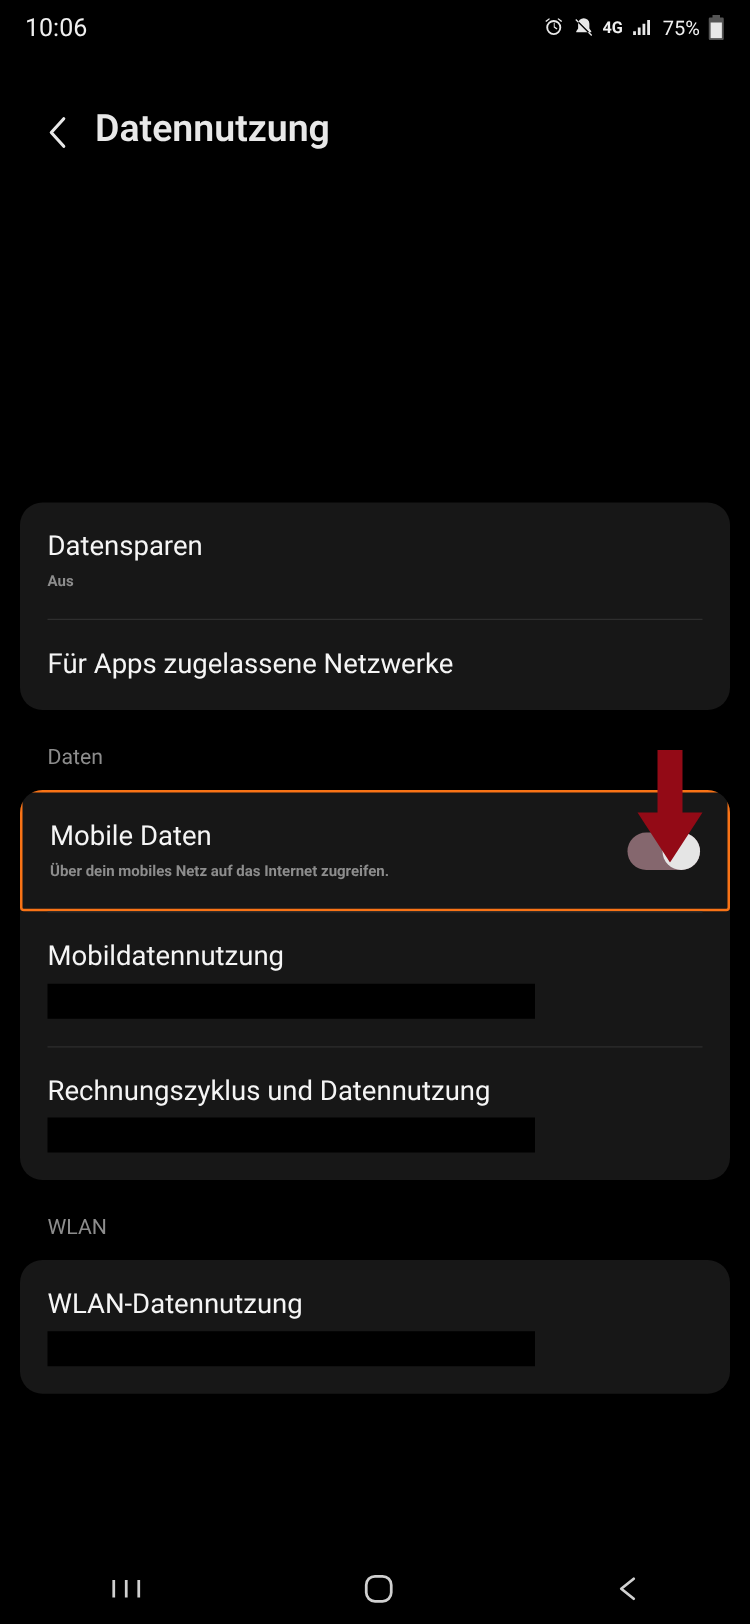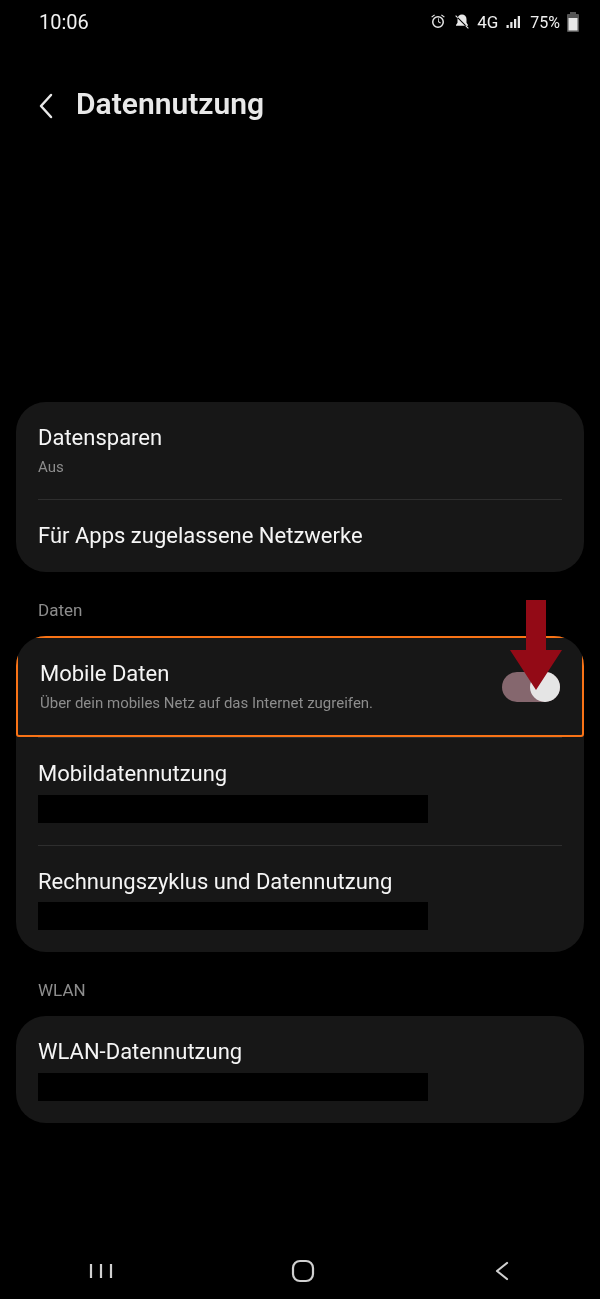--- a/index.html
+++ b/index.html
@@ -1,26 +1,26 @@
 <!DOCTYPE html>
 <html><head>
 <meta charset="utf-8">
 <style>
   * { box-sizing: border-box; margin: 0; padding: 0; }
   html, body { width: 600px; height: 1299px; background: #000; color: #e8e8e8; font-family: -apple-system, Roboto, Arial, sans-serif; overflow: hidden; position: relative; }
-  .statusbar { position: absolute; top: 0; left: 0; right: 0; height: 44px; display: flex; align-items: center; justify-content: space-between; padding: 0 20px; font-size: 20px; color: #f0f0f0; margin-left: 19px; }
+  .statusbar { position: absolute; top: 0; left: 0; right: 0; height: 44px; display: flex; align-items: center; justify-content: space-between; padding: 0 20px; font-size: 20px; color: #f0f0f0; }
   .statusbar .right { display: flex; align-items: center; gap: 6px; font-size: 16px; }
   .statusbar .right svg { fill: #e8e8e8; }
   .header { position: absolute; top: 86px; left: 0; right: 0; display: flex; align-items: flex-end; gap: 18px; padding: 0 36px; }
   .header .title { font-size: 30px; font-weight: 600; color: #e8e8e8; }
   .content { position: absolute; top: 402px; left: 16px; right: 16px; }
-  .card { background: #171717; border-radius: 30px; padding: 0; margin-bottom: 8px; overflow: hidden; }
+  .card { background: #171717; border-radius: 18px; padding: 0; margin-bottom: 8px; overflow: hidden; }
   .row { padding: 22px 22px; }
   .row .title { font-size: 22px; color: #f5f5f5; font-weight: 400; line-height: 1.3; }
-  .row .sub { font-size: 15px; color: #8d8d8d; margin-top: 4px; line-height: 1.35; max-width: 430px; }
+  .row .sub { font-size: 12px; color: #8d8d8d; margin-top: 4px; line-height: 1.35; max-width: 430px; font-weight: bold; }
   .divider { height: 1px; background: #2e2e2e; margin: 0 22px; }
   .section-label { color: #8d8d8d; font-size: 17px; padding: 20px 22px 16px 22px; }
   .row.flex { display: flex; align-items: center; justify-content: space-between; }
   .toggle { width: 58px; height: 30px; border-radius: 15px; background: #85676e; position: relative; flex: 0 0 auto; }
   .toggle .knob { position: absolute; right: 0; top: 50%; transform: translateY(-50%); width: 30px; height: 30px; border-radius: 50%; background: #e5e5e5; }
   .redacted { display: block; height: 28px; background: #000; margin-top: 6px; width: 390px; }
   .highlight { border: 2px solid #f97316; border-radius: 3px; }
   .arrow { position: absolute; top: 600px; right: 34px; z-index: 5; }
   .navbar { position: absolute; bottom: 0; left: 0; right: 0; height: 56px; display: flex; align-items: center; justify-content: space-around; }
   .navbar svg { stroke: #d0d0d0; fill: none; stroke-width: 2.2; }
@@ -30,21 +30,21 @@
 
 <div class="statusbar">
   <span>10:06</span>
   <div class="right">
     <svg width="18" height="18" viewBox="0 0 24 24">
         <path d="M12 4a8 8 0 1 0 8 8 8 8 0 0 0-8-8zm0 14a6 6 0 1 1 6-6 6 6 0 0 1-6 6zM7 2 3 5l1 1 4-3zm10 0-1 1 4 3 1-1zM12 7v5l3 2 1-1-3-2V7z"></path>
       </svg>
     <svg width="18" height="18" viewBox="0 0 24 24">
         <path d="M12 2a6 6 0 0 0-6 6v5l-2 3v1h16v-1l-2-3V8a6 6 0 0 0-6-6zM4 3l17 17-1 1L3 4z"></path>
       </svg>
-    <span style="font-size:17px;line-height:1;">4G</span>
+    <span style="font-size:13px;line-height:1;font-weight:bold;">4G</span>
     <svg width="20" height="18" viewBox="0 0 24 24">
         <path d="M2 20h3v-4H2zm5 0h3v-8H7zm5 0h3V8h-3zm5 0h3V4h-3z"></path>
       </svg>
     <span>75%</span>
     <svg width="14" height="20" viewBox="0 0 12 20">
         <path d="M3 0h6v2h2a1 1 0 0 1 1 1v16a1 1 0 0 1-1 1H1a1 1 0 0 1-1-1V3a1 1 0 0 1 1-1h2z" fill="#555"></path>
         <rect x="1.5" y="6" width="9" height="12.5" fill="#e8e8e8"></rect>
       </svg>
   </div>
 </div>

